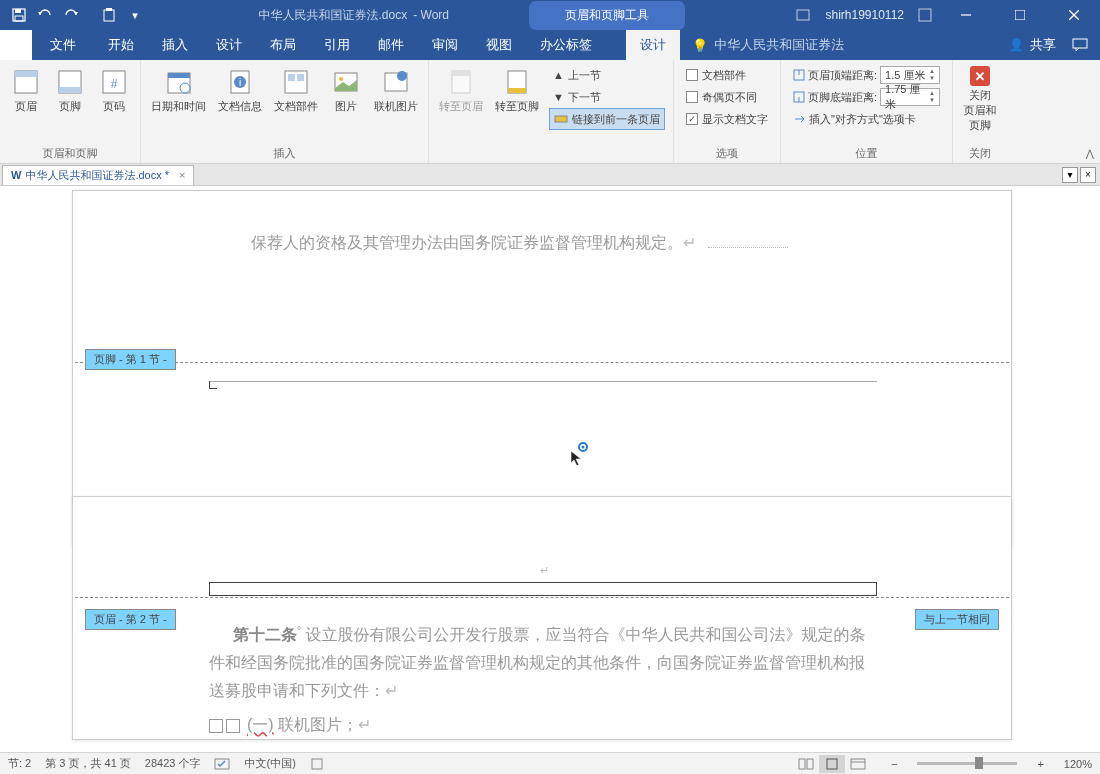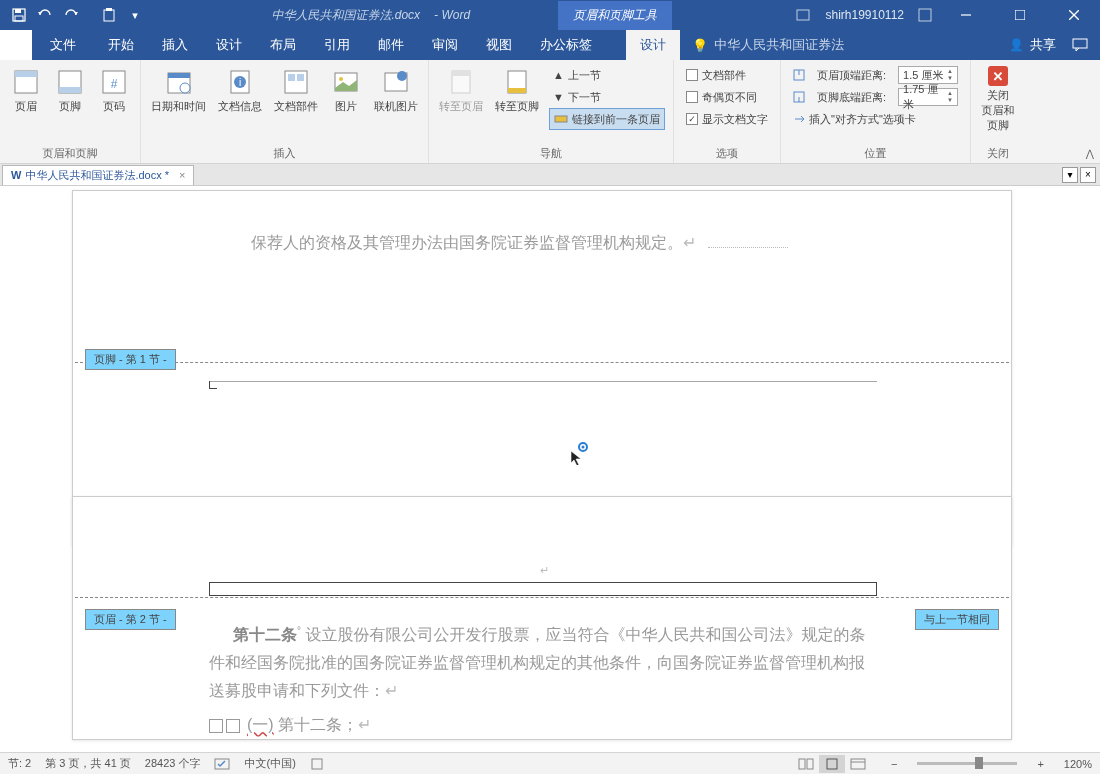--- a/index.html
+++ b/index.html
@@ -2,24 +2,24 @@
 <html><head>
 <meta charset="utf-8">
 <style>
 * { margin: 0; padding: 0; box-sizing: border-box; font-family: "Microsoft YaHei", "Segoe UI", sans-serif; }
 body { background: #fff; width: 1100px; height: 774px; overflow: hidden; position: relative; }
 
 .titlebar { height: 30px; background: #2b579a; display: flex; align-items: center; color: #fff; font-size: 12px; }
 .qat { display: flex; align-items: center; gap: 0; padding-left: 6px; }
 .qat-btn { width: 26px; height: 26px; display: flex; align-items: center; justify-content: center; color: #fff; }
 .qat-sep { width: 12px; }
-.title-center { flex: 1; display: flex; justify-content: center; align-items: center; gap: 8px; font-style: italic; }
+.title-center { flex: 1; display: flex; justify-content: center; align-items: center; gap: 0; }
 .title-doc { color: #c8d5e8; }
 .title-word { color: #c8d5e8; margin-left: 6px; }
-.context-tab { background: #4472c4; color: #fff; padding: 6px 15px; font-size: 12px; margin-left: 30px; }
+.context-tab { background: #4472c4; color: #fff; padding: 6px 36px; font-size: 12px; margin-left: 30px; border-radius: 7px; }
 .title-right { display: flex; align-items: center; gap: 14px; padding-right: 6px; color: #fff; }
 .win-btn { width: 40px; height: 30px; display: flex; align-items: center; justify-content: center; }
 
 .tabbar { height: 30px; background: #2b579a; display: flex; align-items: center; font-size: 13px; margin-left: 32px; }
 .tab { padding: 0 14px; height: 100%; display: flex; align-items: center; color: #fff; cursor: pointer; }
 .tab.file { background: #2b579a; color: #fff; padding: 0 18px; }
 .tab.active { background: #f3f3f3; color: #2b579a; }
 .tellme { flex: 1; display: flex; align-items: center; color: #c8d5e8; padding-left: 12px; gap: 6px; }
 .share-area { display: flex; align-items: center; gap: 6px; padding-right: 12px; color: #fff; }
 
@@ -27,21 +27,21 @@
 .rgroup { border-right: 1px solid #e1e1e1; padding: 2px 4px 0 4px; display: flex; flex-direction: column; }
 .rgroup-body { flex: 1; display: flex; align-items: flex-start; }
 .rgroup-label { text-align: center; font-size: 11px; color: #666; padding: 2px 0; }
 .big-btn { display: flex; flex-direction: column; align-items: center; justify-content: flex-start; padding: 4px 6px; font-size: 11px; color: #444; gap: 2px; min-width: 40px; }
 .big-btn .ico { width: 32px; height: 32px; display: flex; align-items: center; justify-content: center; }
 .big-btn .lbl { text-align: center; line-height: 13px; }
 .small-row { display: flex; flex-direction: column; gap: 0; padding: 2px 4px; font-size: 11px; color: #444; }
 .small-item { display: flex; align-items: center; gap: 4px; height: 22px; padding: 0 4px; }
 .small-item.pressed { background: #c9ddf0; border: 1px solid #6ea0d8; }
 .chk { width: 12px; height: 12px; border: 1px solid #888; background: #fff; display: inline-flex; align-items: center; justify-content: center; font-size: 9px; color: #444; }
-.pos-row { display: flex; align-items: center; gap: 12px; font-size: 11px; color: #444; height: 22px; padding: 0 4px; }
+.pos-row { display: flex; align-items: center; gap: 3px; font-size: 11px; color: #444; height: 22px; padding: 0 4px; }
 .pos-input { width: 60px; height: 18px; border: 1px solid #aaa; background: #fff; font-size: 11px; padding: 0 4px; display: flex; align-items: center; justify-content: space-between; }
 .spinner { display: flex; flex-direction: column; font-size: 6px; color: #666; line-height: 7px; }
 .close-btn { width: 46px; display: flex; flex-direction: column; align-items: center; padding: 4px; font-size: 11px; color: #444; gap: 2px; }
 .close-x { width: 20px; height: 20px; background: #d84a3a; color: #fff; display: flex; align-items: center; justify-content: center; border-radius: 3px; font-weight: bold; font-size: 13px; }
 .ribbon-collapse { position: absolute; right: 6px; bottom: 4px; font-size: 10px; color: #666; }
 
 .doctab-bar { height: 22px; background: #e6e6e6; border-bottom: 1px solid #ccc; display: flex; align-items: center; position: relative; }
 .doctab { background: #fff; border: 1px solid #b8b8b8; border-bottom: none; padding: 2px 8px; font-size: 11px; color: #2b579a; display: flex; align-items: center; gap: 4px; margin-left: 2px; }
 .doctab-close { color: #888; margin-left: 6px; }
 .doctab-ctrls { position: absolute; right: 4px; display: flex; gap: 2px; }
@@ -303,21 +303,20 @@
         <div class="small-item pressed">
             <span>
               <svg width="14" height="12">
                 <rect x="1" y="3" width="12" height="6" fill="#e8c040" stroke="#888"></rect>
               </svg>
             </span>
             <span>链接到前一条页眉</span>
           </div>
       </div>
     </div>
-    <div class="rgroup-label">导航</div>
   </div>
 
   <div class="rgroup">
     <div class="rgroup-body">
       <div class="small-row">
         <div class="small-item">
             <span class="chk"></span>
             <span>文档部件</span>
           </div>
         <div class="small-item">
@@ -425,21 +424,21 @@
     <div class="para2">↵</div>
     <div class="header-box2"></div>
     <div class="dashed header-dash2"></div>
     <div class="footer-tag tag2a">页眉 - 第 2 节 -</div>
     <div class="footer-tag tag2b">与上一节相同</div>
     <div class="body2">
       &nbsp;&nbsp;&nbsp;&nbsp;&nbsp;&nbsp;<span class="bold">第十二条</span><span class="sup">°</span><span>  设立股份有限公司公开发行股票，应当符合《中华人民共和国公司法》规定的条件和经国务院批准的国务院证券监督管理机构规定的其他条件，向国务院证券监督管理机构报送募股申请和下列文件：</span><span class="para-mark">↵</span>
     </div>
     <div class="list-line">
       <span class="chkbox"></span><span class="chkbox"></span>
-      <span class="wavy">(一)</span><span> 第十二条；</span><span class="para-mark">↵</span>
+      <span class="wavy">(一)</span><span> 联机图片；</span><span class="para-mark">↵</span>
     </div>
   </div>
 </div>
 
 <div class="statusbar">
   <span>节: 2</span>
   <span>第 3 页，共 41 页</span>
   <span>28423 个字</span>
   <span>
       <svg width="16" height="14">

